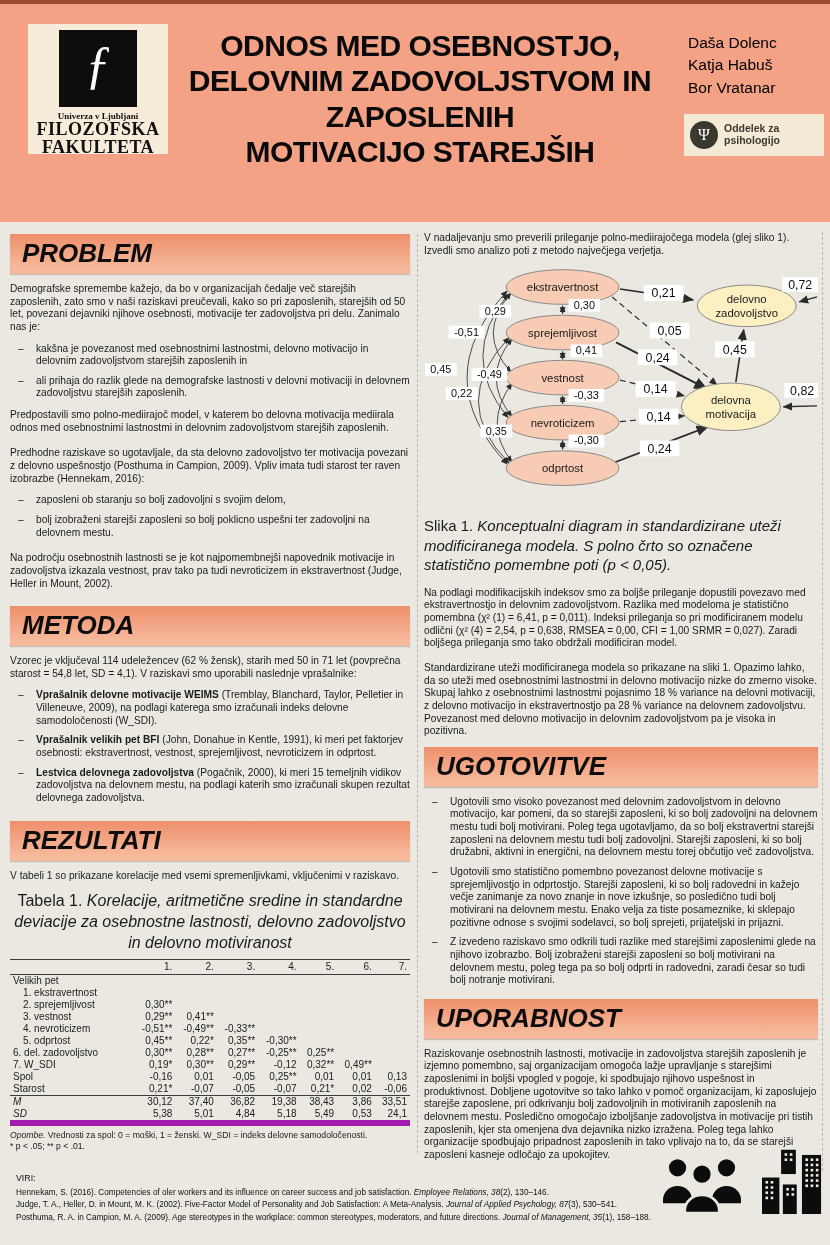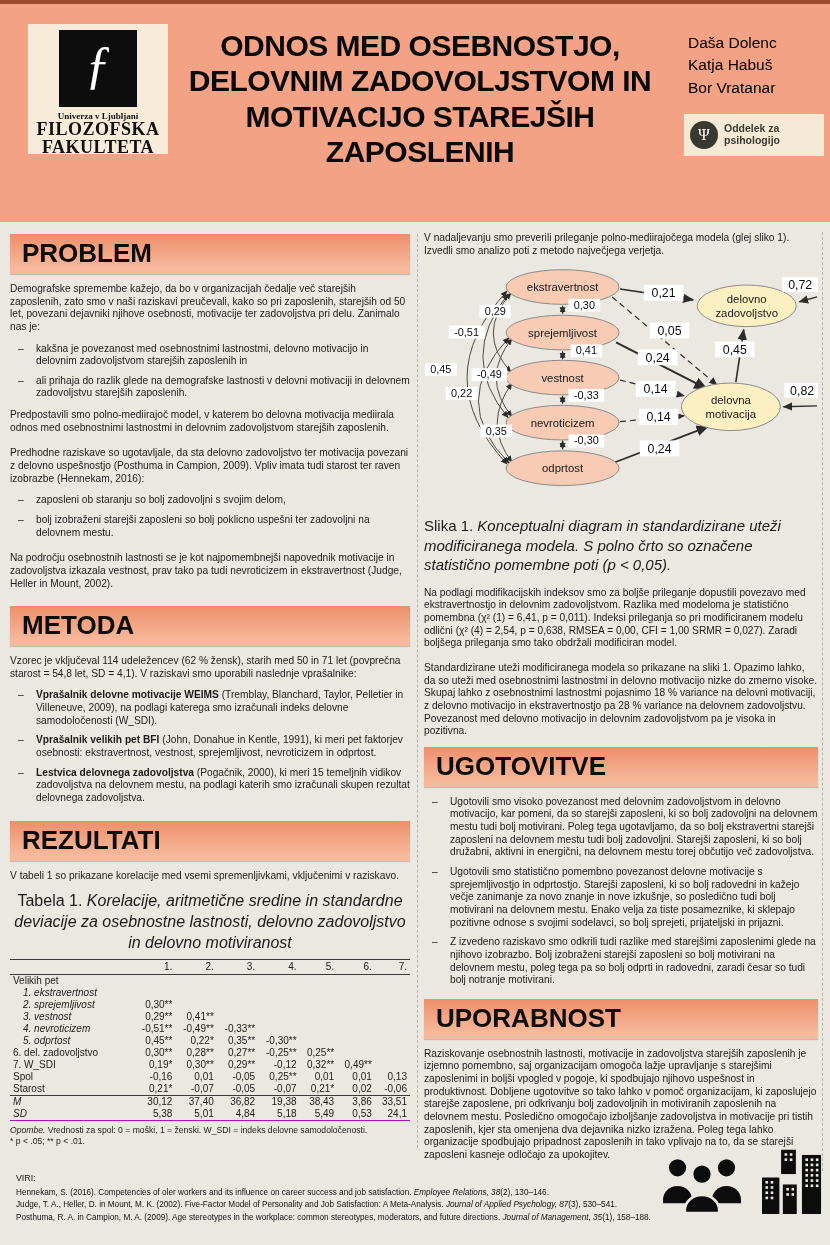--- a/index.html
+++ b/index.html
@@ -24,34 +24,34 @@
   .authors{position:absolute;left:688px;top:28px;font-size:15.5px;line-height:1.45;color:#000000;}
   .badge{position:absolute;left:684px;top:110px;width:140px;background:#f5ead6;
     display:flex;align-items:center;gap:6px;padding:7px 6px;box-sizing:border-box;}
   .badge-circle{width:28px;height:28px;border-radius:50%;background:#3a392f;color:#fff;
     display:flex;align-items:center;justify-content:center;font-size:16px;font-family:"Liberation Serif",serif;flex:0 0 auto;}
   .badge-label{font-size:10.5px;font-weight:bold;color:#3a392f;line-height:1.1;}
   
   .col-left{position:absolute;left:10px;top:234px;width:400px;padding-right:7px;border-right:1px dashed #b7b5ab;}
   .col-right{position:absolute;left:424px;top:232px;width:394px;padding-right:4px;border-right:1px dashed #b7b5ab;}
   .bar{background:linear-gradient(180deg,#ee8f6b 0%,#f6b99b 85%);padding:4px 12px 5px;
-    font-size:26px;font-weight:bold;color:#0d0d0d;margin:0 0 9px 0;box-shadow:0 1px 1px rgba(0,0,0,0.18);}
+    font-size:26px;font-weight:bold;color:#0d0d0d;margin:0 0 9px 0;box-shadow:0 1px 1px rgba(0,0,0,0.18);font-style:italic;}
   .p{font-size:10.2px;line-height:1.24;margin:0 0 9px 0;}
   .blist{margin:0 0 9px 0;}
   .bitem{display:flex;margin:0 0 7px 0;font-size:10.2px;line-height:1.24;}
   .bitem .dash{flex:0 0 26px;padding-left:8px;box-sizing:border-box;}
   
   .tcap{font-size:16px;line-height:1.3;margin:0 0 5px 0;text-align:center;}
   table{width:100%;border-collapse:collapse;font-size:10px;}
   thead th{border-top:1px solid #3c3c3c;border-bottom:1px solid #3c3c3c;font-weight:normal;text-align:right;padding:1px 3px 2px;}
   td{padding:0.5px 3px;text-align:right;white-space:nowrap;}
   td.lbl{text-align:left;}
-  td.indent{padding-left:13px;font-style:italic;}
+  td.indent{padding-left:13px;}
   tr.mline td{border-top:1px solid #3c3c3c;}
-  tr.last td{border-bottom:1px solid #a21caf;}
+  tr.last td{border-bottom:6px solid #a21caf;}
   .note{font-size:8.6px;line-height:1.35;margin-top:4px;}
   
   .fig{margin:4px 0 2px 0;}
   .figcap{font-size:15px;line-height:1.3;margin:2px 0 12px 0;}
   svg text{font-family:"Liberation Sans",sans-serif;}
   .nodetxt{font-size:11.5px;fill:#1a1a1a;}
   .wtxt{font-size:11px;fill:#0d0d0d;}
   .wtxt2{font-size:12.5px;fill:#0d0d0d;}
   
   .viri{position:absolute;left:16px;top:1172px;width:700px;font-size:8.2px;line-height:1.55;color:#111;}
@@ -68,22 +68,22 @@
     </div>
     <div class="logo-univ">Univerza v Ljubljani</div>
     <div class="logo-fac">
       <div>FILOZOFSKA</div>
       <div>FAKULTETA</div>
     </div>
   </div>
   <div class="title">
     <div>ODNOS MED OSEBNOSTJO,</div>
     <div>DELOVNIM ZADOVOLJSTVOM IN</div>
+    <div>ZAPOSLENIH</div>
     <div>MOTIVACIJO STAREJŠIH</div>
-    <div>ZAPOSLENIH</div>
   </div>
   <div class="authors">
     <div>Daša Dolenc</div>
     <div>Katja Habuš</div>
     <div>Bor Vratanar</div>
   </div>
   <div class="badge">
     <span class="badge-circle">Ψ</span>
     <span class="badge-label">Oddelek za psihologijo</span>
   </div>

